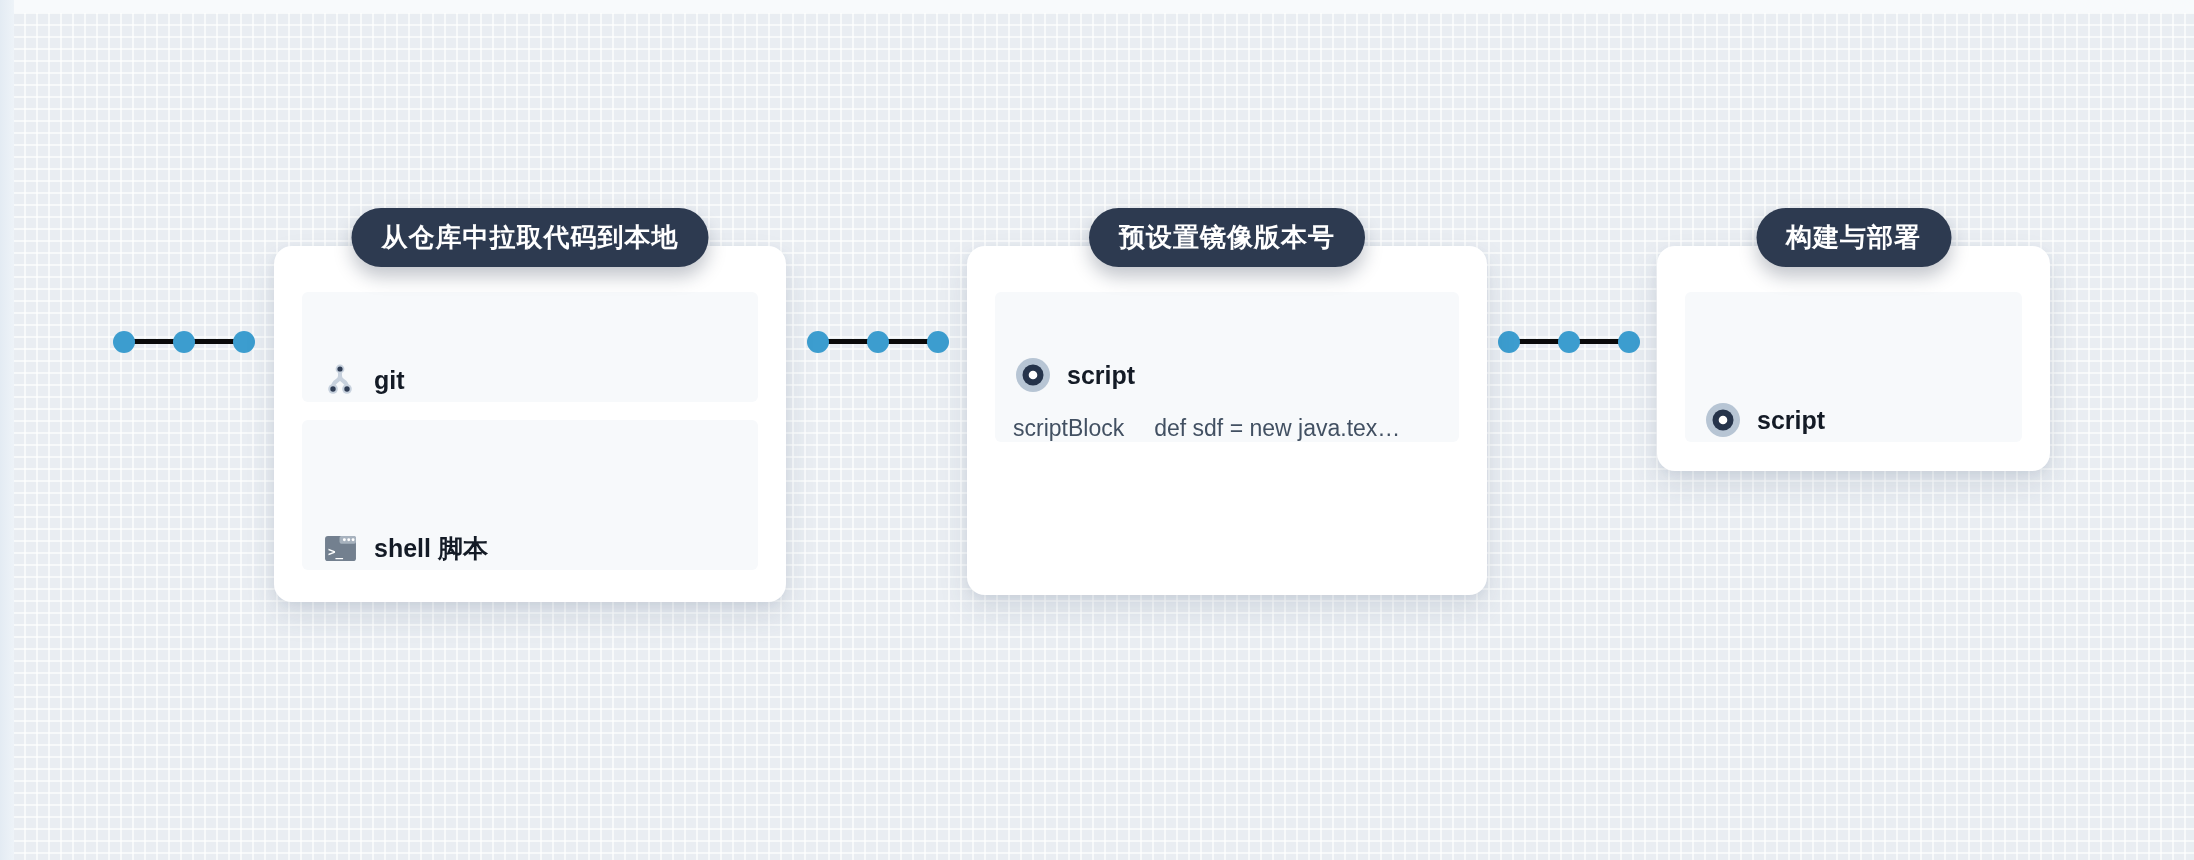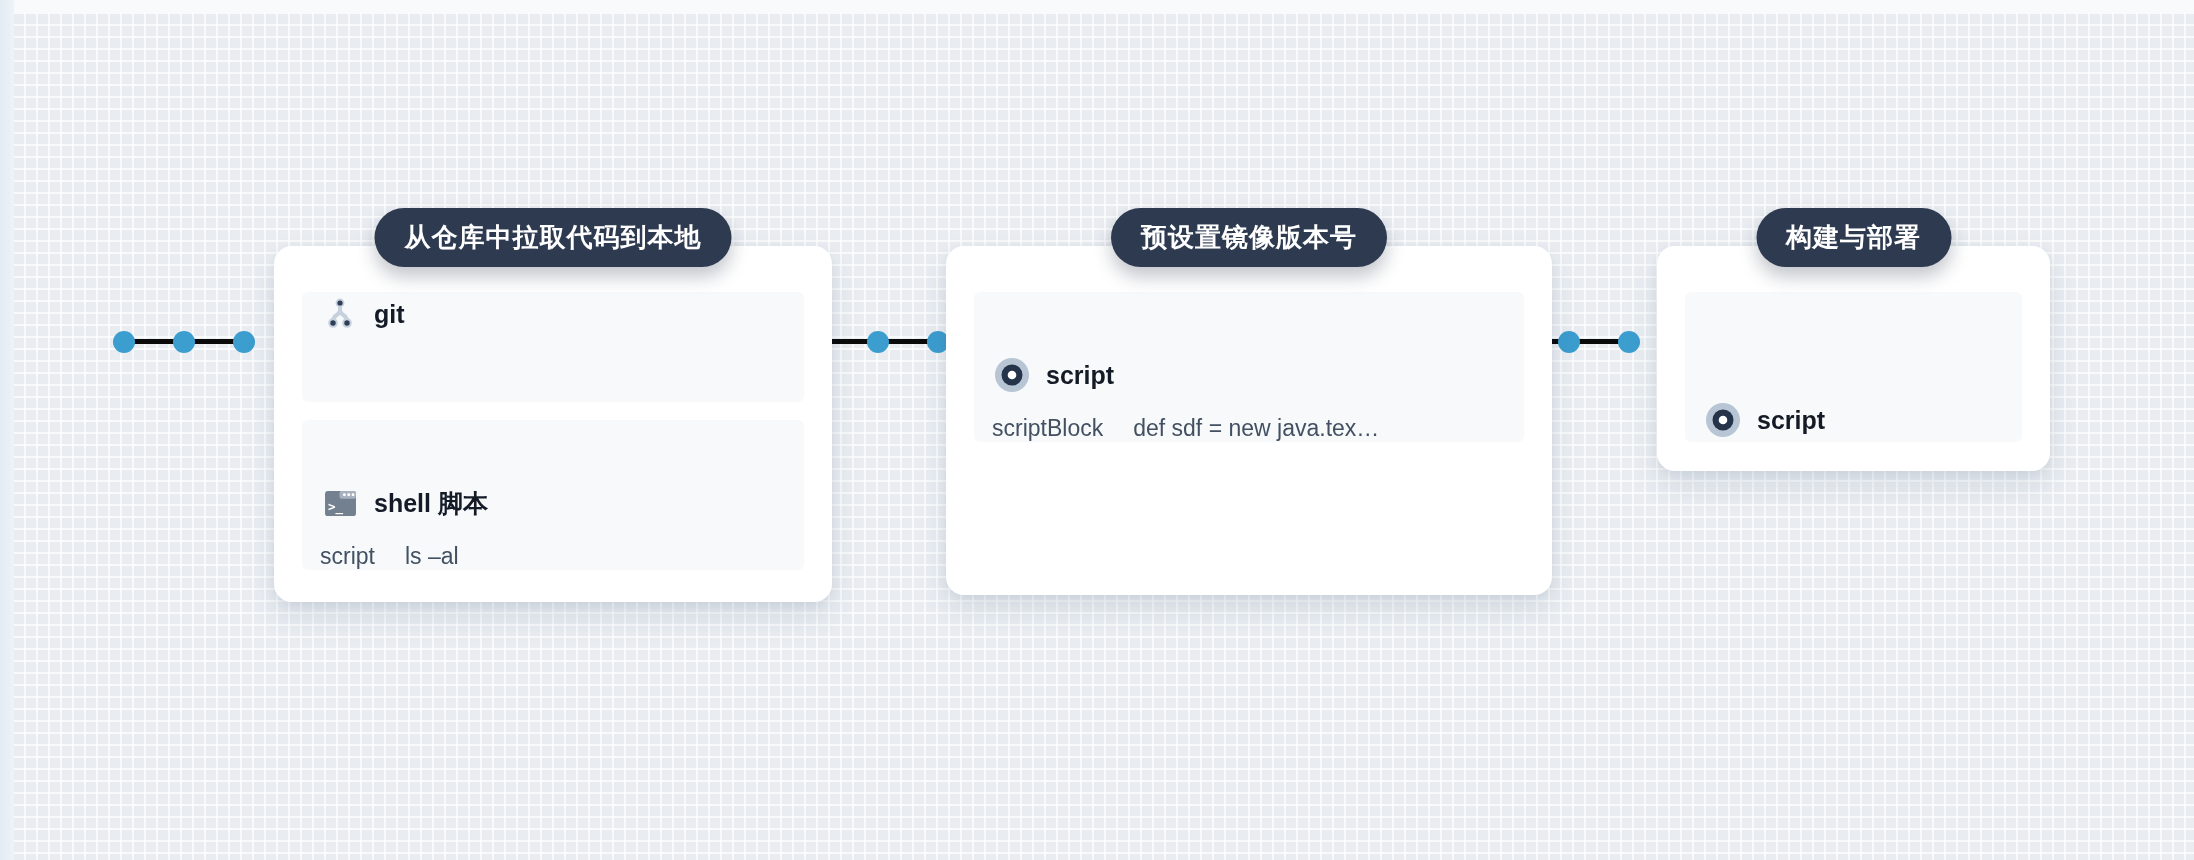--- a/index.html
+++ b/index.html
@@ -31,36 +31,36 @@
     background:#3c9dcf; }
   .dot.d1{ left:0 } .dot.d2{ left:60px } .dot.d3{ left:120px }
   .c1{ left:113px } .c2{ left:807px } .c3{ left:1498px }
 
   
   .stage{
     position:absolute; background:#ffffff; border-radius:18px;
     box-shadow:0 14px 30px rgba(45,65,95,.12), 0 3px 8px rgba(45,65,95,.06);
     padding:46px 28px 0 28px;
   }
-  .s1{ left:274px; top:246px; width:558px; height:356px; }
-  .s2{ left:946px; top:246px; width:606px; height:349px; }
+  .s1{ left:274px; top:246px; width:512px; height:356px; }
+  .s2{ left:967px; top:246px; width:520px; height:349px; }
   .s3{ left:1657px; top:246px; width:393px; height:225px; }
 
   .stage-pill{
     position:absolute; top:-38px; left:50%; transform:translateX(-50%);
     height:59px; line-height:59px; padding:0 30px; border-radius:30px;
     background:#2d3a50; color:#ffffff; font-size:26px; font-weight:bold;
     white-space:nowrap; letter-spacing:1px;
     box-shadow:0 10px 18px rgba(20,32,54,.25);
     z-index:2;
   }
 
   .step{
     background:#f7f9fb; border-radius:6px; height:110px; margin-bottom:18px;
-    display:flex; flex-direction:column; justify-content:flex-start;
+    display:flex; flex-direction:column; justify-content:flex-end;
     padding:0 16px; overflow:hidden; white-space:nowrap;
   }
   .step.has-param{ height:150px; justify-content:flex-end; padding-top:34px; }
 
   .step-head{ display:flex; align-items:center; height:44px; }
   .icon{ width:44px; height:40px; display:inline-flex; align-items:center;
     justify-content:center; margin-right:12px; flex:0 0 44px; }
   .step-title{ font-size:25px; font-weight:700; color:#141b26; }
 
   .step-param{ margin-top:18px; font-size:23px; color:#425062; padding-left:2px; }
@@ -126,23 +126,20 @@
             <rect x="1" y="2" width="32" height="26" rx="3" fill="#73808f"></rect>
             <rect x="16" y="2" width="17" height="8" rx="2" fill="#a7b2be"></rect>
             <circle cx="21" cy="6" r="1.5" fill="#ffffff"></circle>
             <circle cx="25.5" cy="6" r="1.5" fill="#ffffff"></circle>
             <circle cx="30" cy="6" r="1.5" fill="#ffffff"></circle>
             <text x="4" y="23" font-size="13" fill="#ffffff" font-weight="bold" font-family="DejaVu Sans Mono, monospace">&gt;_</text>
           </svg>
         </span>
         <span class="step-title">shell 脚本</span>
       </div>
-      <div class="step-param">
-        <span class="param-key">script</span><span class="param-value">ls –al</span>
-      </div>
     </div>
   </section>
 
   <section class="stage s2">
     <div class="stage-pill">
       <span>预设置镜像版本号</span>
     </div>
 
     <div class="step has-param">
       <div class="step-head">

